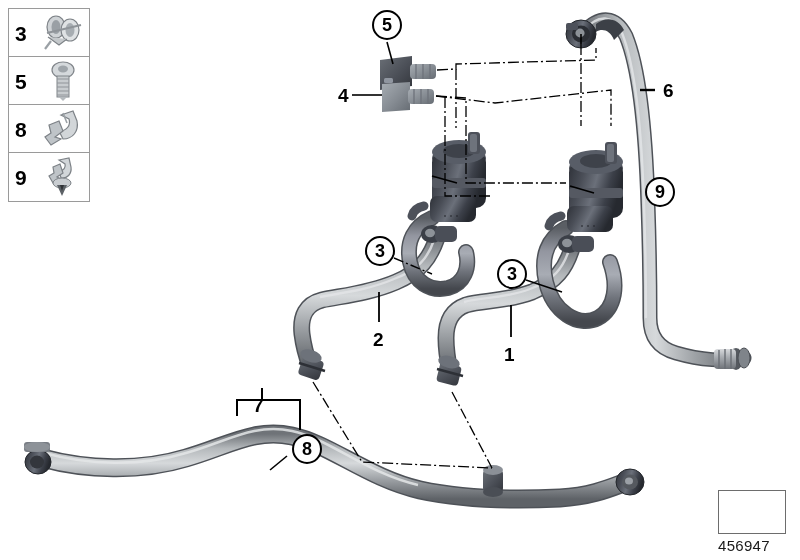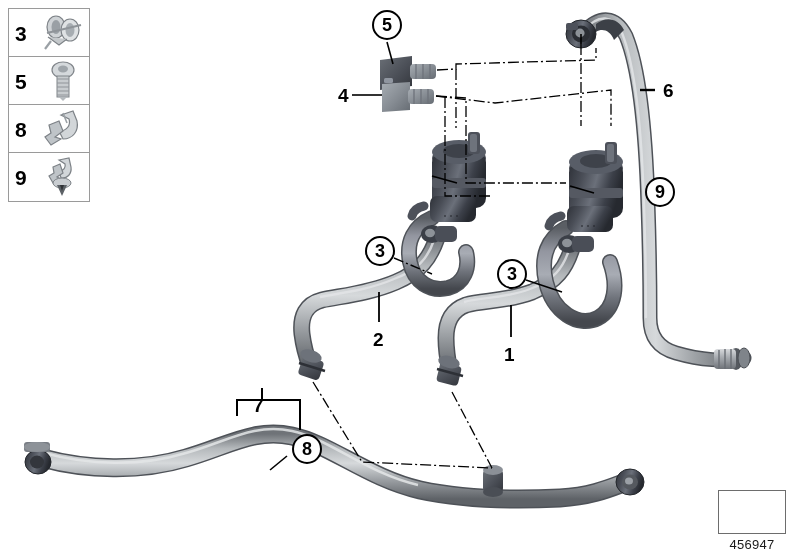--- a/index.html
+++ b/index.html
@@ -20,22 +20,22 @@
 
   
   .balloon{position:absolute;width:30px;height:30px;border:2px solid #000;border-radius:50%;
            background:#fff;box-sizing:border-box;display:flex;align-items:center;
            justify-content:center;font-size:18px;font-weight:bold;color:#000;}
   .plainnum{position:absolute;font-size:19px;font-weight:bold;color:#000;line-height:1;}
 
   
   .idbox{position:absolute;left:718px;top:490px;width:68px;height:44px;
          border:1px solid #6d6d6d;background:#fff;box-sizing:border-box;}
-  .idtext{position:absolute;left:718px;top:537px;width:68px;text-align:center;
-          font-size:13px;color:#1a1a1a;letter-spacing:.3px;}
+  .idtext{position:absolute;left:718px;top:537px;width:68px;
+          font-size:15px;color:#1a1a1a;letter-spacing:.3px;}
 </style>
 </head>
 <body>
 
 <div id="stage">
 
   <svg id="art" viewBox="0 0 800 560" xmlns="http://www.w3.org/2000/svg">
     <defs>
       <linearGradient id="hg" x1="0" y1="0" x2="0" y2="1">
         <stop offset="0%" stop-color="#6f7378"></stop>

